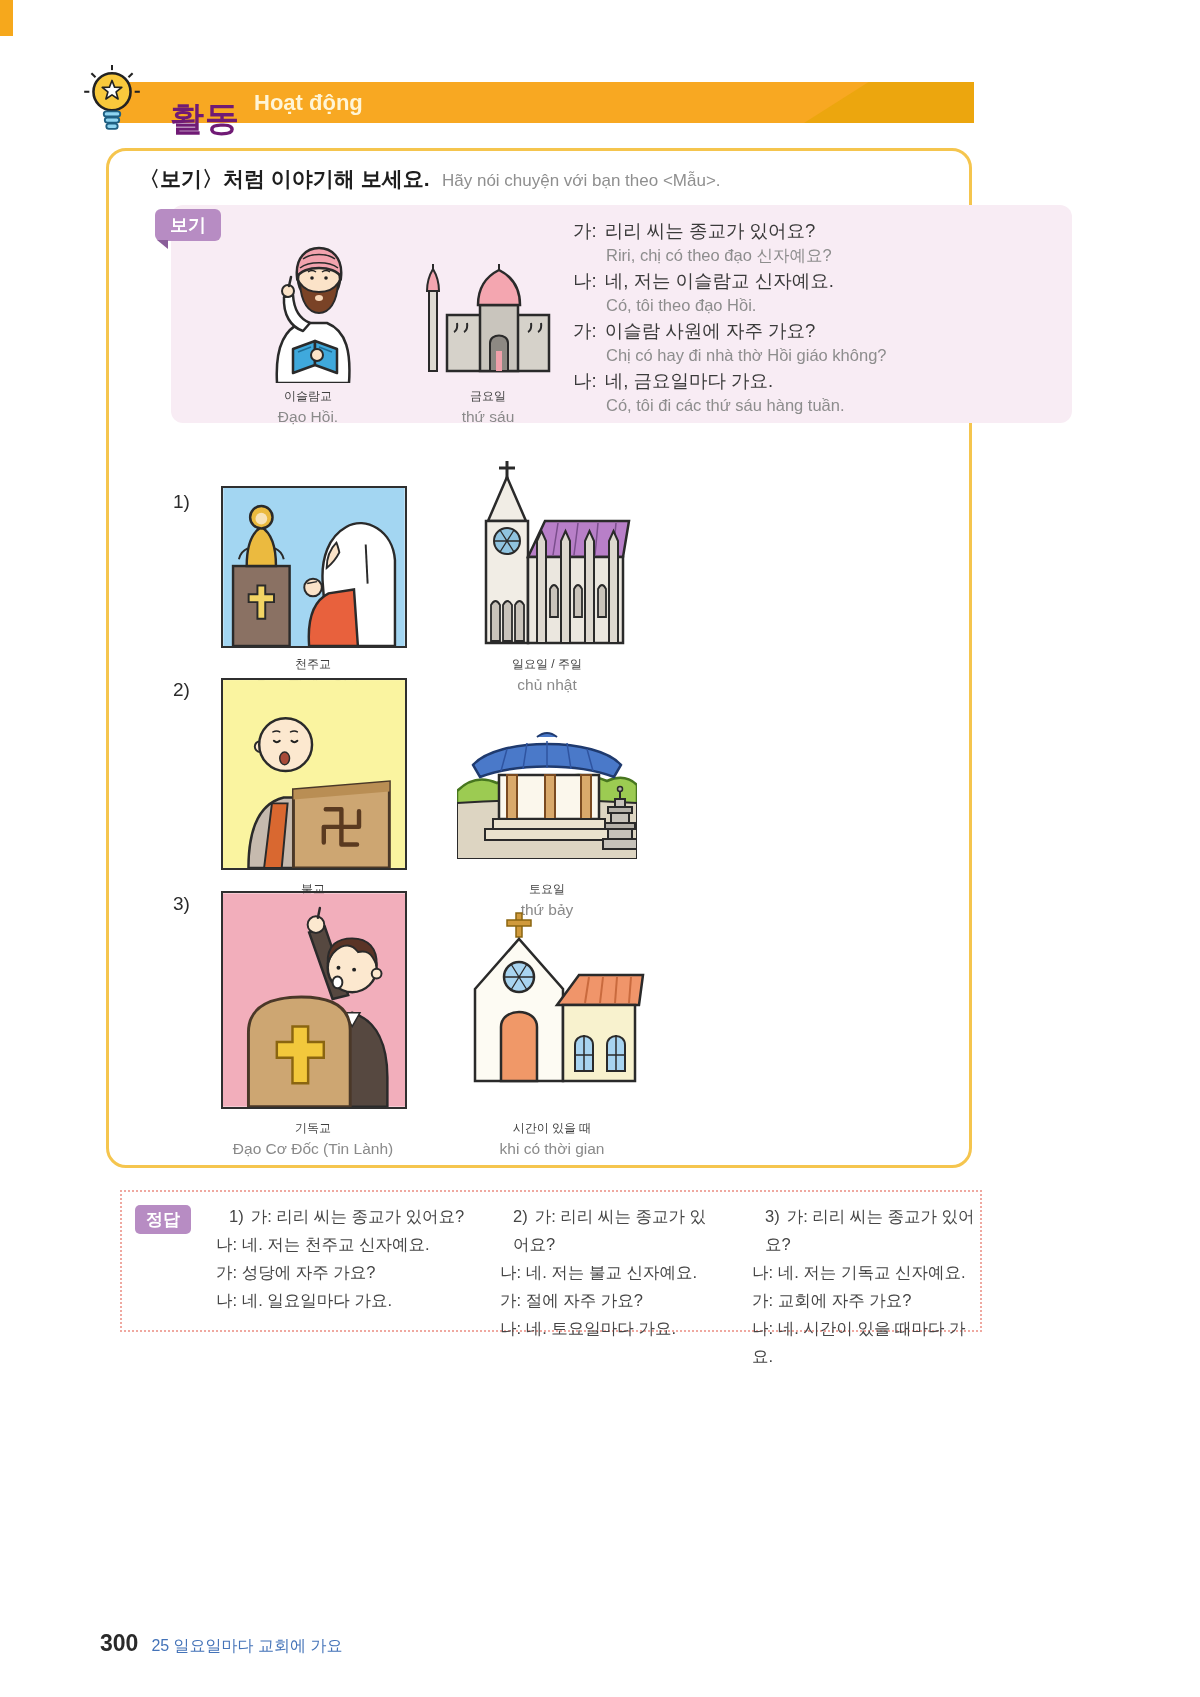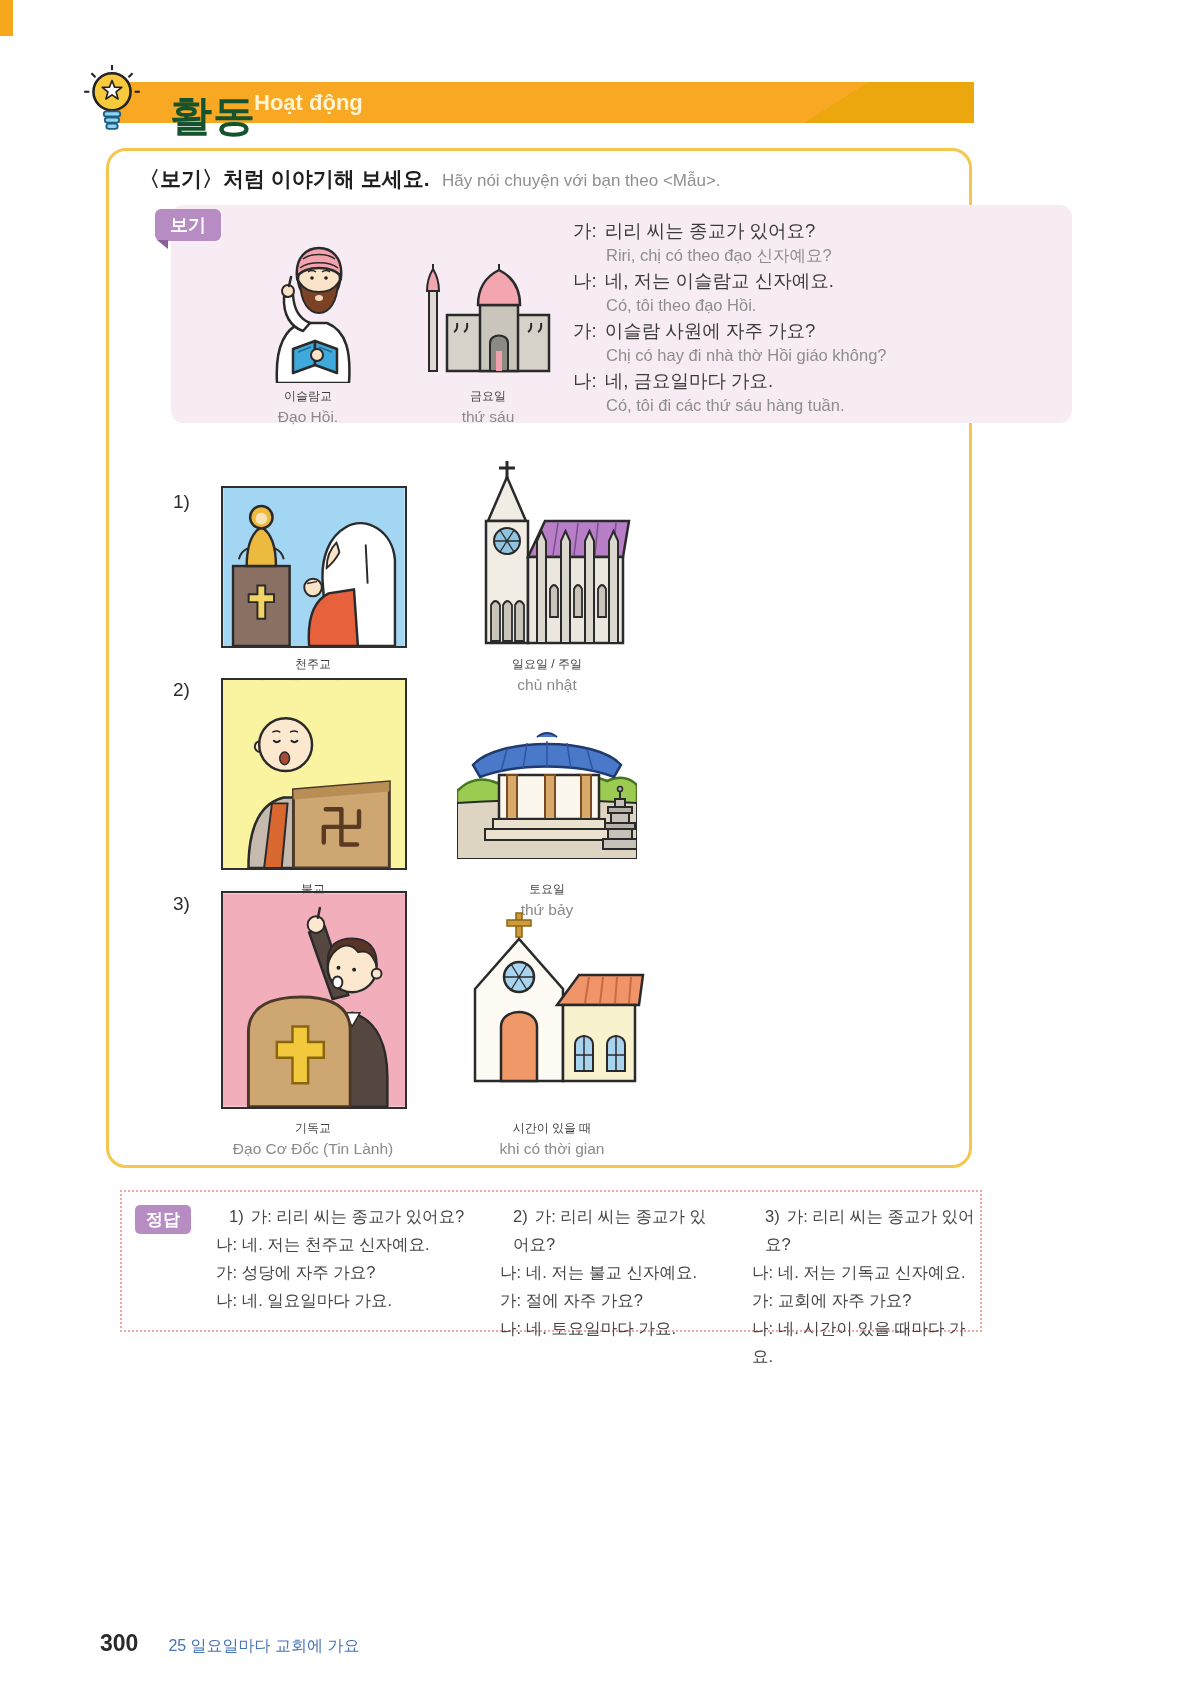--- a/index.html
+++ b/index.html
@@ -7,21 +7,21 @@
   .page { position:relative; width:1200px; height:1697px; background:#ffffff; overflow:hidden; }
 
   
   .corner-mark { position:absolute; left:0; top:0; width:13px; height:36px; background:#F6A81C; }
 
   
   .bulb { position:absolute; left:78px; top:62px; width:68px; height:76px; z-index:3; }
   .banner { position:absolute; left:112px; top:82px; width:862px; height:41px; background:#F8A822; z-index:1; }
   .banner-end { position:absolute; right:0; top:0; width:170px; height:41px; background:#ECA60E;
                 clip-path:polygon(38% 0,100% 0,100% 100%,0 100%); }
-  .banner-title-ko { position:absolute; left:58px; top:6px; font-size:42px; font-weight:800; color:#14532d; letter-spacing:1px; z-index:2;}
+  .banner-title-ko { position:absolute; left:58px; top:14px; font-size:34px; font-weight:800; color:#701a75; letter-spacing:1px; z-index:2;}
   .banner-title-vi { position:absolute; left:142px; top:8px; font-size:22px; font-weight:700; color:#FFF5D6; z-index:2;}
 
   
   .main-box { position:absolute; left:106px; top:148px; width:866px; height:1020px;
               border:3px solid #F5C54E; border-radius:20px; background:#fff; }
   .instruction { position:absolute; left:30px; top:14px; white-space:nowrap; }
   .instruction .ko { font-size:21px; font-weight:700; color:#1E1E1E; }
   .instruction .vi { font-size:17px; color:#8F8F8F; margin-left:8px; }
 
   
@@ -66,21 +66,21 @@
                  border:2px dotted #EFA8A0; background:#fff; }
   .jeongdap-badge { position:absolute; left:13px; top:13px; background:#B78CC3; color:#fff;
                  font-size:17px; font-weight:600; padding:3px 11px; border-radius:5px; }
   .ans-col { position:absolute; top:10px; }
   .ans-col1 { left:64px; width:284px; } .ans-col2 { left:348px; width:252px; } .ans-col3 { left:600px; width:258px; }
   .ans-line { font-size:16.5px; color:#454545; line-height:28px; padding-left:30px; }
   .ans-line.first { padding-left:0;margin-left:43px; }
   .ans-num { margin-right:7px; }
 
   
-  .footer { position:absolute; left:100px; top:1630px; display:flex; align-items:baseline; gap:30px; }
+  .footer { position:absolute; left:100px; top:1630px; display:flex; align-items:baseline; gap:13px; }
   .page-number { font-size:23px; font-weight:700; color:#2A2A2A; }
   .chapter { font-size:16px; color:#4473B8; }
 
   svg { display:block; }
 </style>
 </head>
 <body>
 
 <div class="page">
   <div class="corner-mark"></div>

